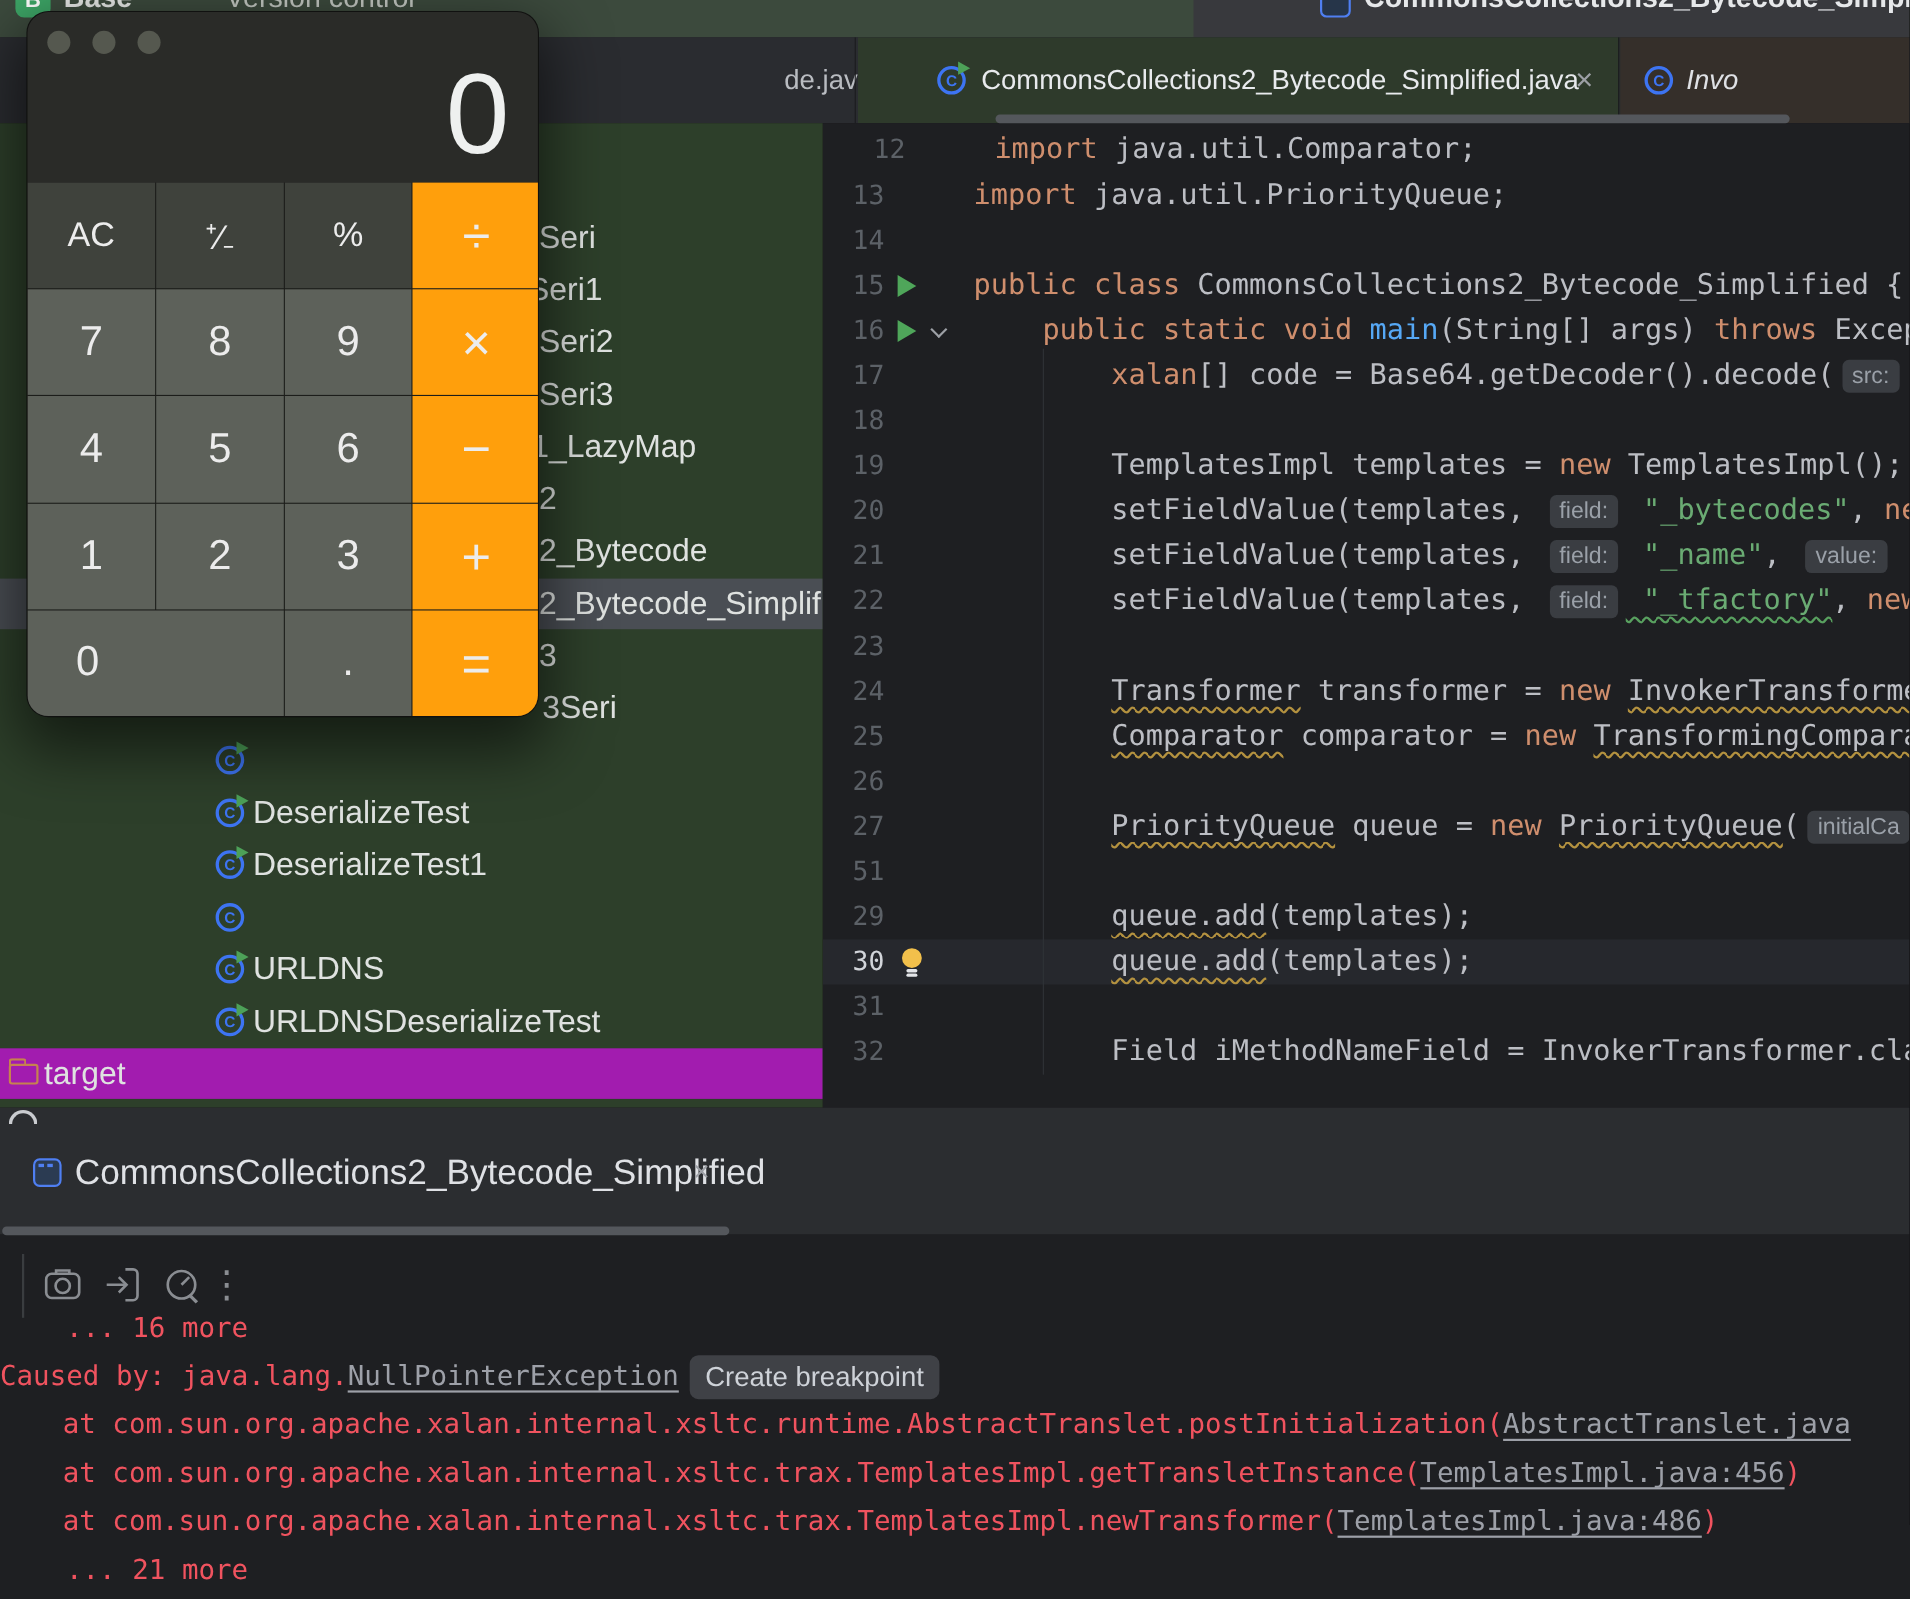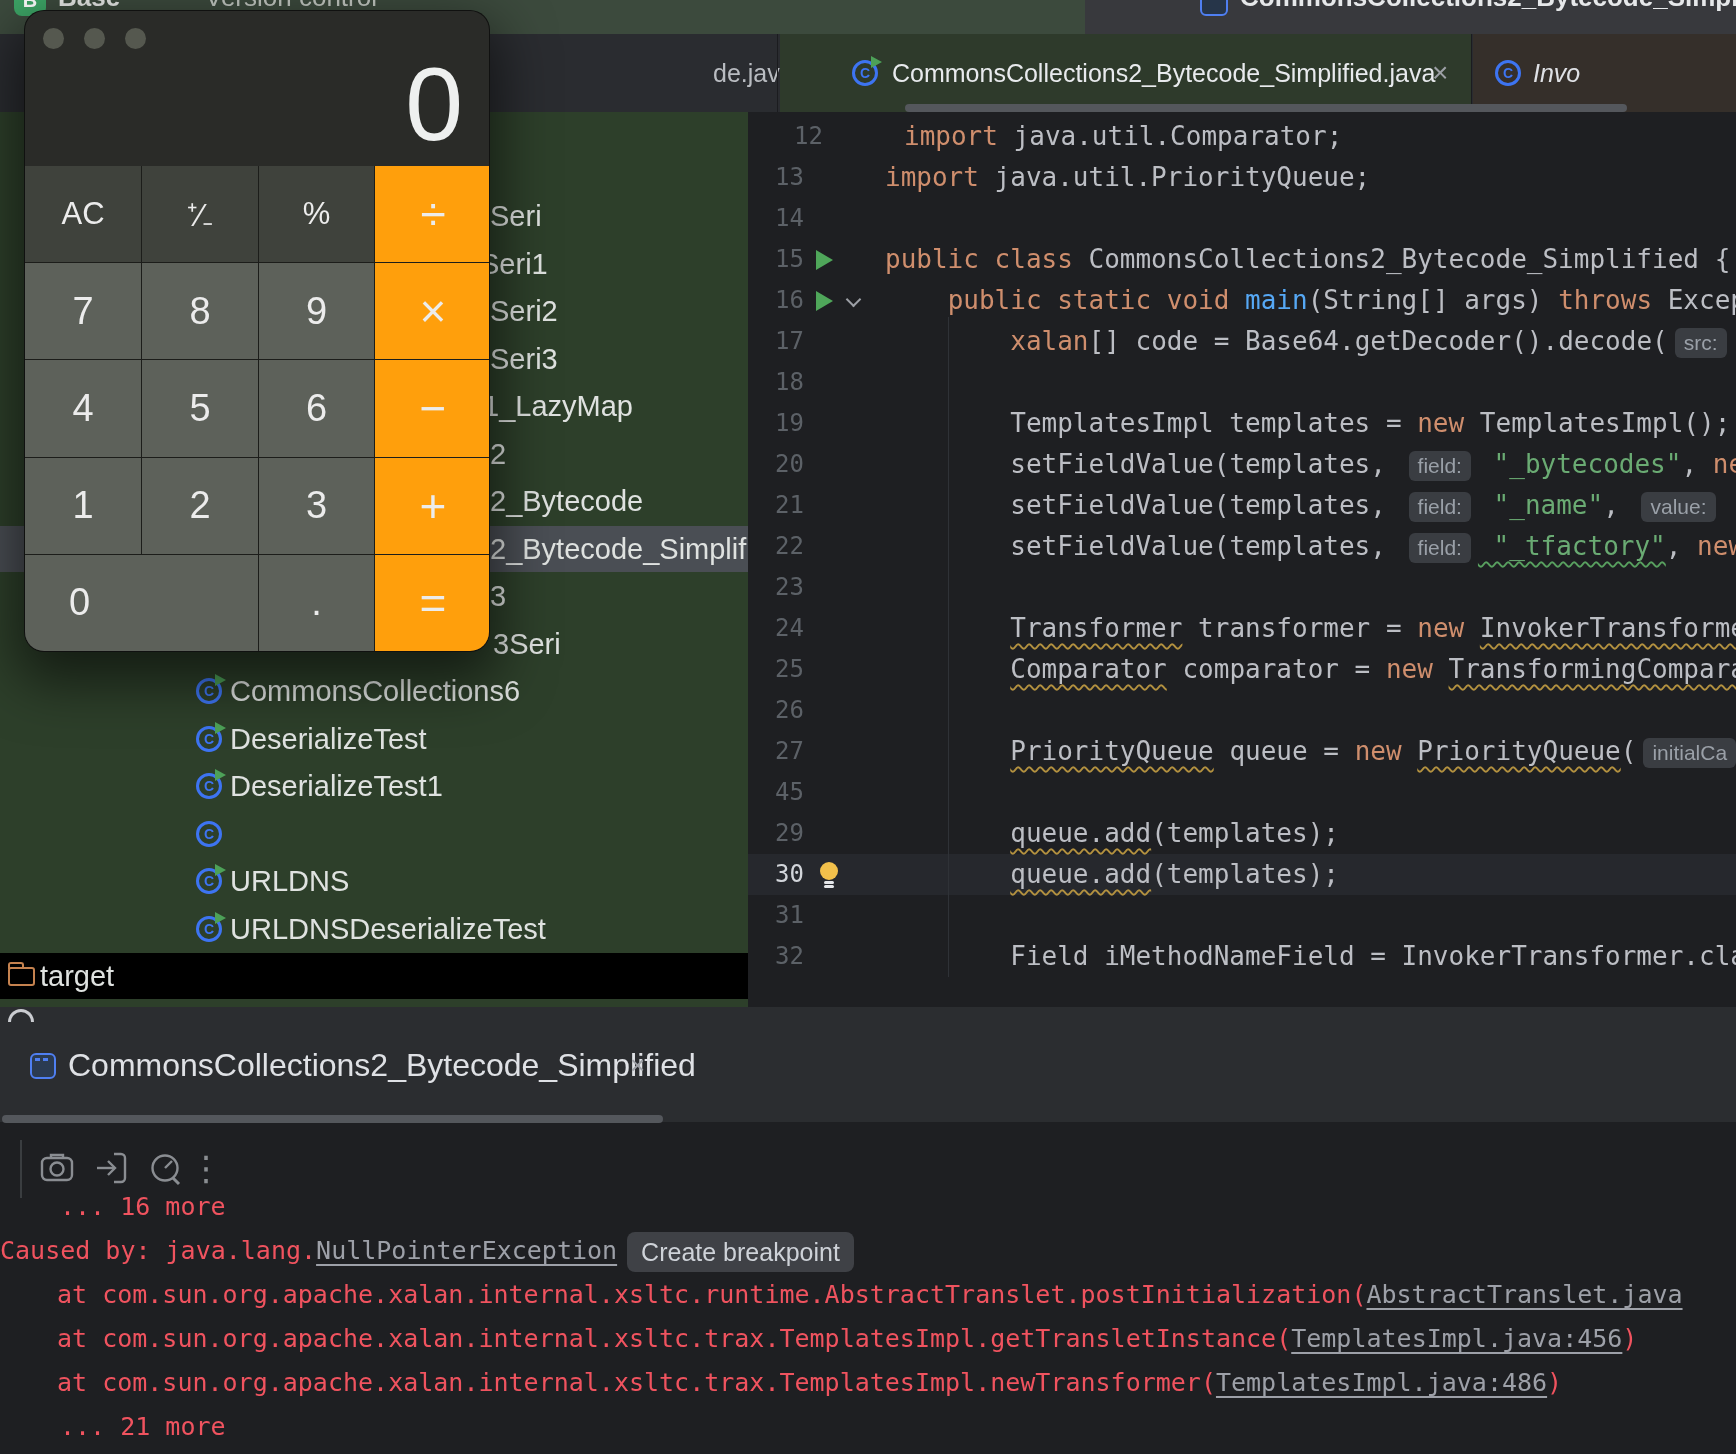--- a/index.html
+++ b/index.html
@@ -21,21 +21,21 @@
             box-sizing:border-box;color:#3d74f2;font-weight:bold;font-size:14px;line-height:20px;text-align:center;}
   .cls-icon .play{position:absolute;right:-7px;top:-7px;width:0;height:0;border-left:11px solid #4da158;
             border-top:6px solid transparent;border-bottom:6px solid transparent;}
   .closex{position:absolute;top:0;height:78px;line-height:78px;font-size:28px;color:#9da0a6;}
   
   .hscroll{position:absolute;height:8px;border-radius:4px;background:#54575c;z-index:30;}
   
   #tree{position:absolute;left:0;top:112px;width:748px;height:895px;background:#2d3f2a;border-right:1px solid #151618;overflow:hidden;}
   .tree-row{position:absolute;left:0;width:748px;height:46px;}
   .tree-row.selected{background:#4a4e54;}
-  .tree-row.target-row{background:#000000;}
+  .tree-row.target-row{background:#a21caf;}
   .tree-label{position:absolute;top:0;height:46px;line-height:46px;font-size:29px;color:#dfe2e0;white-space:nowrap;}
   .tree-ico{position:absolute;top:10px;}
   .folder-icon{position:relative;display:inline-block;width:27px;height:19px;margin-top:4px;border:2.5px solid #c5824f;border-radius:3px;box-sizing:border-box;}
   .folder-icon::before{content:"";position:absolute;left:-2.5px;top:-7px;width:12px;height:5px;border:2.5px solid #c5824f;border-bottom:none;border-radius:3px 3px 0 0;}
   
   #calc{position:absolute;left:24px;top:10px;width:464px;height:640px;border-radius:20px;overflow:hidden;z-index:50;
         background:#2a2b28;box-shadow:0 22px 55px 8px rgba(0,0,0,.55);border:1px solid rgba(0,0,0,.6);}
   #calc .lights{position:absolute;left:18px;top:17px;}
   #calc .lights span{display:inline-block;width:21px;height:21px;border-radius:50%;background:#55584f;margin-right:20px;}
   #calc-display{position:absolute;right:26px;top:38px;width:400px;text-align:right;font-size:104px;font-weight:200;color:#eef0ef;line-height:110px;}
@@ -144,21 +144,20 @@
         <span class="tree-label" style="left: 490px;">2_Bytecode_Simplifie</span>
       </div>
       <div class="tree-row" style="top: 461px;">
         <span class="tree-label" style="left: 490px;">3</span>
       </div>
       <div class="tree-row" style="top: 508.5px;">
         <span class="tree-label" style="left: 493px;">3Seri</span>
       </div>
       <div class="tree-row" style="top: 556px;">
         <span class="cls-icon tree-ico" style="left: 196px;">C<span class="play"></span></span>
-        <span class="tree-label" style="left: 230px;">CommonsCollections6</span>
       </div>
       <div class="tree-row" style="top: 603.5px;">
         <span class="cls-icon tree-ico" style="left: 196px;">C<span class="play"></span></span>
         <span class="tree-label" style="left: 230px;">DeserializeTest</span>
       </div>
       <div class="tree-row" style="top: 651px;">
         <span class="cls-icon tree-ico" style="left: 196px;">C<span class="play"></span></span>
         <span class="tree-label" style="left: 230px;">DeserializeTest1</span>
       </div>
       <div class="tree-row" style="top: 698.5px;">
@@ -188,21 +187,21 @@
         <div class="ed-line" style="top: 250px;"><span class="ln">18</span><span class="ed-code"></span></div>
         <div class="ed-line" style="top: 291px;"><span class="ln">19</span><span class="ed-code"><span class="tk-pl">        TemplatesImpl templates = </span><span class="tk-kw">new</span><span class="tk-pl"> TemplatesImpl();</span></span></div>
         <div class="ed-line" style="top: 332px;"><span class="ln">20</span><span class="ed-code"><span class="tk-pl">        </span><span class="tk-it">setFieldValue</span><span class="tk-pl">(templates, </span><span class="tk-inlay">field:</span><span class="tk-str"> "_bytecodes"</span><span class="tk-pl">, </span><span class="tk-kw">new</span></span></div>
         <div class="ed-line" style="top: 373px;"><span class="ln">21</span><span class="ed-code"><span class="tk-pl">        </span><span class="tk-it">setFieldValue</span><span class="tk-pl">(templates, </span><span class="tk-inlay">field:</span><span class="tk-str"> "_name"</span><span class="tk-pl">, </span><span class="tk-inlay">value:</span><span class="tk-str"> "</span></span></div>
         <div class="ed-line" style="top: 414px;"><span class="ln">22</span><span class="ed-code"><span class="tk-pl">        </span><span class="tk-it">setFieldValue</span><span class="tk-pl">(templates, </span><span class="tk-inlay">field:</span><span class="tk-gstr"> "_tfactory"</span><span class="tk-pl">, </span><span class="tk-kw">new</span></span></div>
         <div class="ed-line" style="top: 455px;"><span class="ln">23</span><span class="ed-code"></span></div>
         <div class="ed-line" style="top: 496px;"><span class="ln">24</span><span class="ed-code"><span class="tk-pl">        </span><span class="tk-warn">Transformer</span><span class="tk-pl"> transformer = </span><span class="tk-kw">new</span><span class="tk-pl"> </span><span class="tk-warn">InvokerTransforme</span></span></div>
         <div class="ed-line" style="top: 537px;"><span class="ln">25</span><span class="ed-code"><span class="tk-pl">        </span><span class="tk-warn">Comparator</span><span class="tk-pl"> comparator = </span><span class="tk-kw">new</span><span class="tk-pl"> </span><span class="tk-warn">TransformingCompara</span></span></div>
         <div class="ed-line" style="top: 578px;"><span class="ln">26</span><span class="ed-code"></span></div>
         <div class="ed-line" style="top: 619px;"><span class="ln">27</span><span class="ed-code"><span class="tk-pl">        </span><span class="tk-warn">PriorityQueue</span><span class="tk-pl"> queue = </span><span class="tk-kw">new</span><span class="tk-pl"> </span><span class="tk-warn">PriorityQueue</span><span class="tk-pl">(</span><span class="tk-inlay">initialCa</span></span></div>
-        <div class="ed-line" style="top: 660px;"><span class="ln">45</span><span class="ed-code"></span></div>
+        <div class="ed-line" style="top: 660px;"><span class="ln">51</span><span class="ed-code"></span></div>
         <div class="ed-line" style="top: 701px;"><span class="ln">29</span><span class="ed-code"><span class="tk-pl">        </span><span class="tk-warn">queue.add</span><span class="tk-pl">(templates);</span></span></div>
         <div class="ed-line cur" style="top: 742px;"><span class="ln">30</span><div class="bulb"></div><span class="ed-code"><span class="tk-pl">        </span><span class="tk-warn">queue.add</span><span class="tk-pl">(templates);</span></span></div>
         <div class="ed-line" style="top: 783px;"><span class="ln">31</span><span class="ed-code"></span></div>
         <div class="ed-line" style="top: 824px;"><span class="ln">32</span><span class="ed-code"><span class="tk-pl">        Field iMethodNameField = InvokerTransformer.cla</span></span></div>
       </div>
   </div>
 
   <div id="calc">
     <div class="lights">
       <span></span><span></span><span></span>

